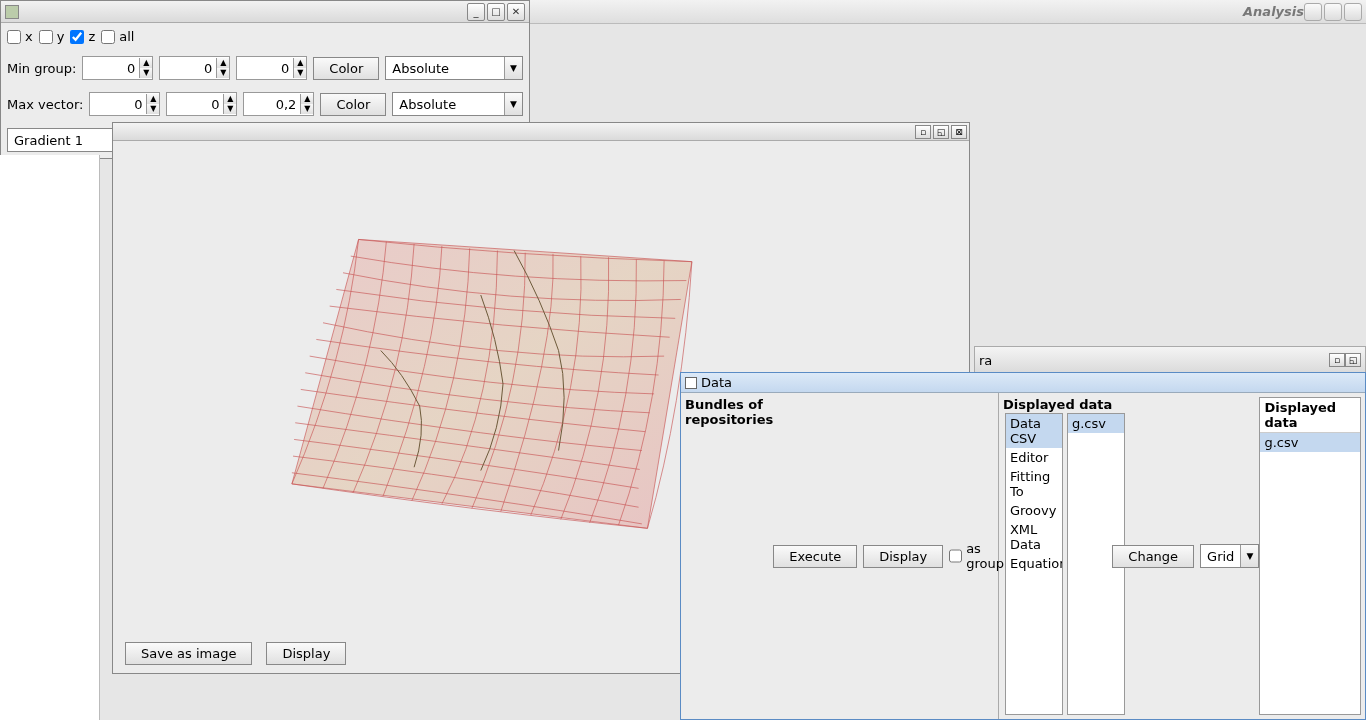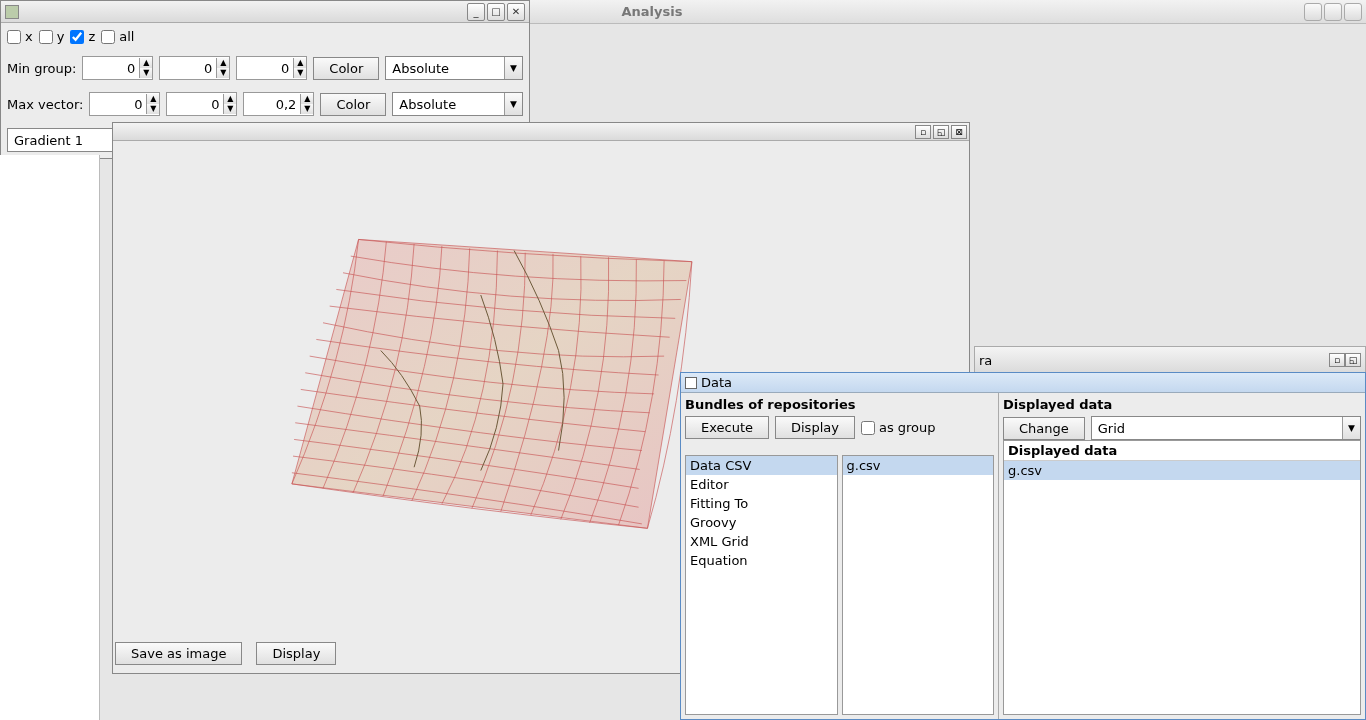--- a/index.html
+++ b/index.html
@@ -1,18 +1,18 @@
 <!DOCTYPE html>
 <html><head>
 <meta charset="utf-8">
 <style>
 * { box-sizing: border-box; margin: 0; padding: 0; font-family: "DejaVu Sans", "Liberation Sans", Arial, sans-serif; font-size: 13px; }
 body { background: #e6e6e6; width: 1366px; height: 720px; overflow: hidden; position: relative; }
 .titlebar { position: absolute; top: 0; left: 0; right: 0; height: 24px; background: linear-gradient(#f2f2f2,#dedede); border-bottom: 1px solid #bbb; display:flex; align-items:center; }
-.titlebar .title { flex:1; text-align:center; color:#777; font-weight:bold; }
+.titlebar .title { flex:1; text-align:right; color:#777; font-weight:bold;font-style:italic; }
 .titlebar .wbtns { display:flex; gap:2px; padding-right:4px;}
 .wbtn { width:18px;height:18px;border:1px solid #aaa;border-radius:3px;background:linear-gradient(#fafafa,#ddd);}
 .panel { position:absolute; background:#ececec; border:1px solid #888; }
 .panel-title { height:22px; background:linear-gradient(#f2f2f2,#dadada); border-bottom:1px solid #aaa; display:flex;align-items:center; padding:0 4px;}
 .panel-title .java-icon{width:14px;height:14px;background:#bca; border:1px solid #888;margin-right:4px;}
 .panel-title .spacer{flex:1;}
 .winbtn { width:18px;height:18px;border:1px solid #888;border-radius:2px;background:linear-gradient(#fff,#ddd); margin-left:2px; display:flex;align-items:center;justify-content:center;font-size:10px;color:#333;}
 .toolbar-row{display:flex;align-items:center;gap:6px;padding:6px 6px;}
 .chk{display:flex;align-items:center;gap:4px;}
 .chk input{width:14px;height:14px;}
@@ -22,27 +22,27 @@
 .spinner .spins{display:flex;flex-direction:column;border-left:1px solid #999;}
 .spinner .spins div{font-size:8px;line-height:10px;width:12px;text-align:center;background:linear-gradient(#fafafa,#e0e0e0);cursor:pointer;}
 .btn{border:1px solid #888;background:linear-gradient(#fafafa,#e0e0e0);padding:3px 15px;cursor:pointer;}
 .select{border:1px solid #888;background:#fff;height:24px;display:flex;align-items:center;position:relative;}
 .select span{padding:0 6px;flex:1;}
 .select .arrow{width:18px;height:100%;border-left:1px solid #999;background:linear-gradient(#fafafa,#e0e0e0);display:flex;align-items:center;justify-content:center;font-size:9px;}
 .inner-frame{position:absolute;border:1px solid #888;background:#ececec;}
 .inner-titlebar{height:18px;background:linear-gradient(#f4f4f4,#dadada);border-bottom:1px solid #aaa;display:flex;justify-content:flex-end;align-items:center;padding:0 2px;gap:2px;}
 .smbtn{width:16px;height:14px;border:1px solid #888;background:linear-gradient(#fff,#ddd);font-size:9px;display:flex;align-items:center;justify-content:center;}
 .plot-canvas{position:absolute;left:10px;right:10px;top:22px;bottom:50px;background:#ececec;}
-.bottom-btns{position:absolute;bottom:8px;left:2px;display:flex;gap:14px;}
+.bottom-btns{position:absolute;bottom:8px;left:12px;display:flex;gap:14px;}
 
 .data-win{position:absolute;border:1px solid #5a8bc4;background:#ececec;}
 .data-title{height:20px;background:linear-gradient(#dce9f7,#c4d8ef);border-bottom:1px solid #9ab;display:flex;align-items:center;padding:0 4px;gap:4px;}
 .data-title .ico{width:12px;height:12px;border:1px solid #666;background:#fff;}
 .split{display:flex;height:calc(100% - 20px);}
-.col{padding:4px;display:flex;flex-direction:column;}
+.col{padding:4px;display:flex;flex-direction:row;}
 .col-left{width:318px;border-right:1px solid #aaa;}
 .col-right{flex:1;}
 .section-label{font-weight:bold;margin-bottom:4px;}
 .row{display:flex;align-items:center;gap:6px;margin-bottom:0;}
 .listbox{border:1px solid #999;background:#fff;flex:1;overflow:hidden;}
 .listbox .item{padding:2px 4px;}
 .listbox .item.sel{background:#c4d8ef;}
 .two-lists{display:flex;gap:4px;flex:1;margin-top:16px;}
 .full-select{flex:1;}
 svg.mesh{position:absolute;}
@@ -239,21 +239,21 @@
             <input type="checkbox" style="">
             <span>as group</span>
           </label>
       </div>
       <div class="two-lists">
         <div class="listbox" style="width:72px">
           <div class="item sel">Data CSV</div>
           <div class="item">Editor</div>
           <div class="item">Fitting To</div>
           <div class="item">Groovy</div>
-          <div class="item">XML Grid</div>
+          <div class="item">XML Data</div>
           <div class="item">Equation</div>
         </div>
         <div class="listbox" style="flex:1">
           <div class="item sel">g.csv</div>
         </div>
       </div>
     </div>
     <div class="col col-right">
       <div class="section-label">Displayed data</div>
       <div class="row">

